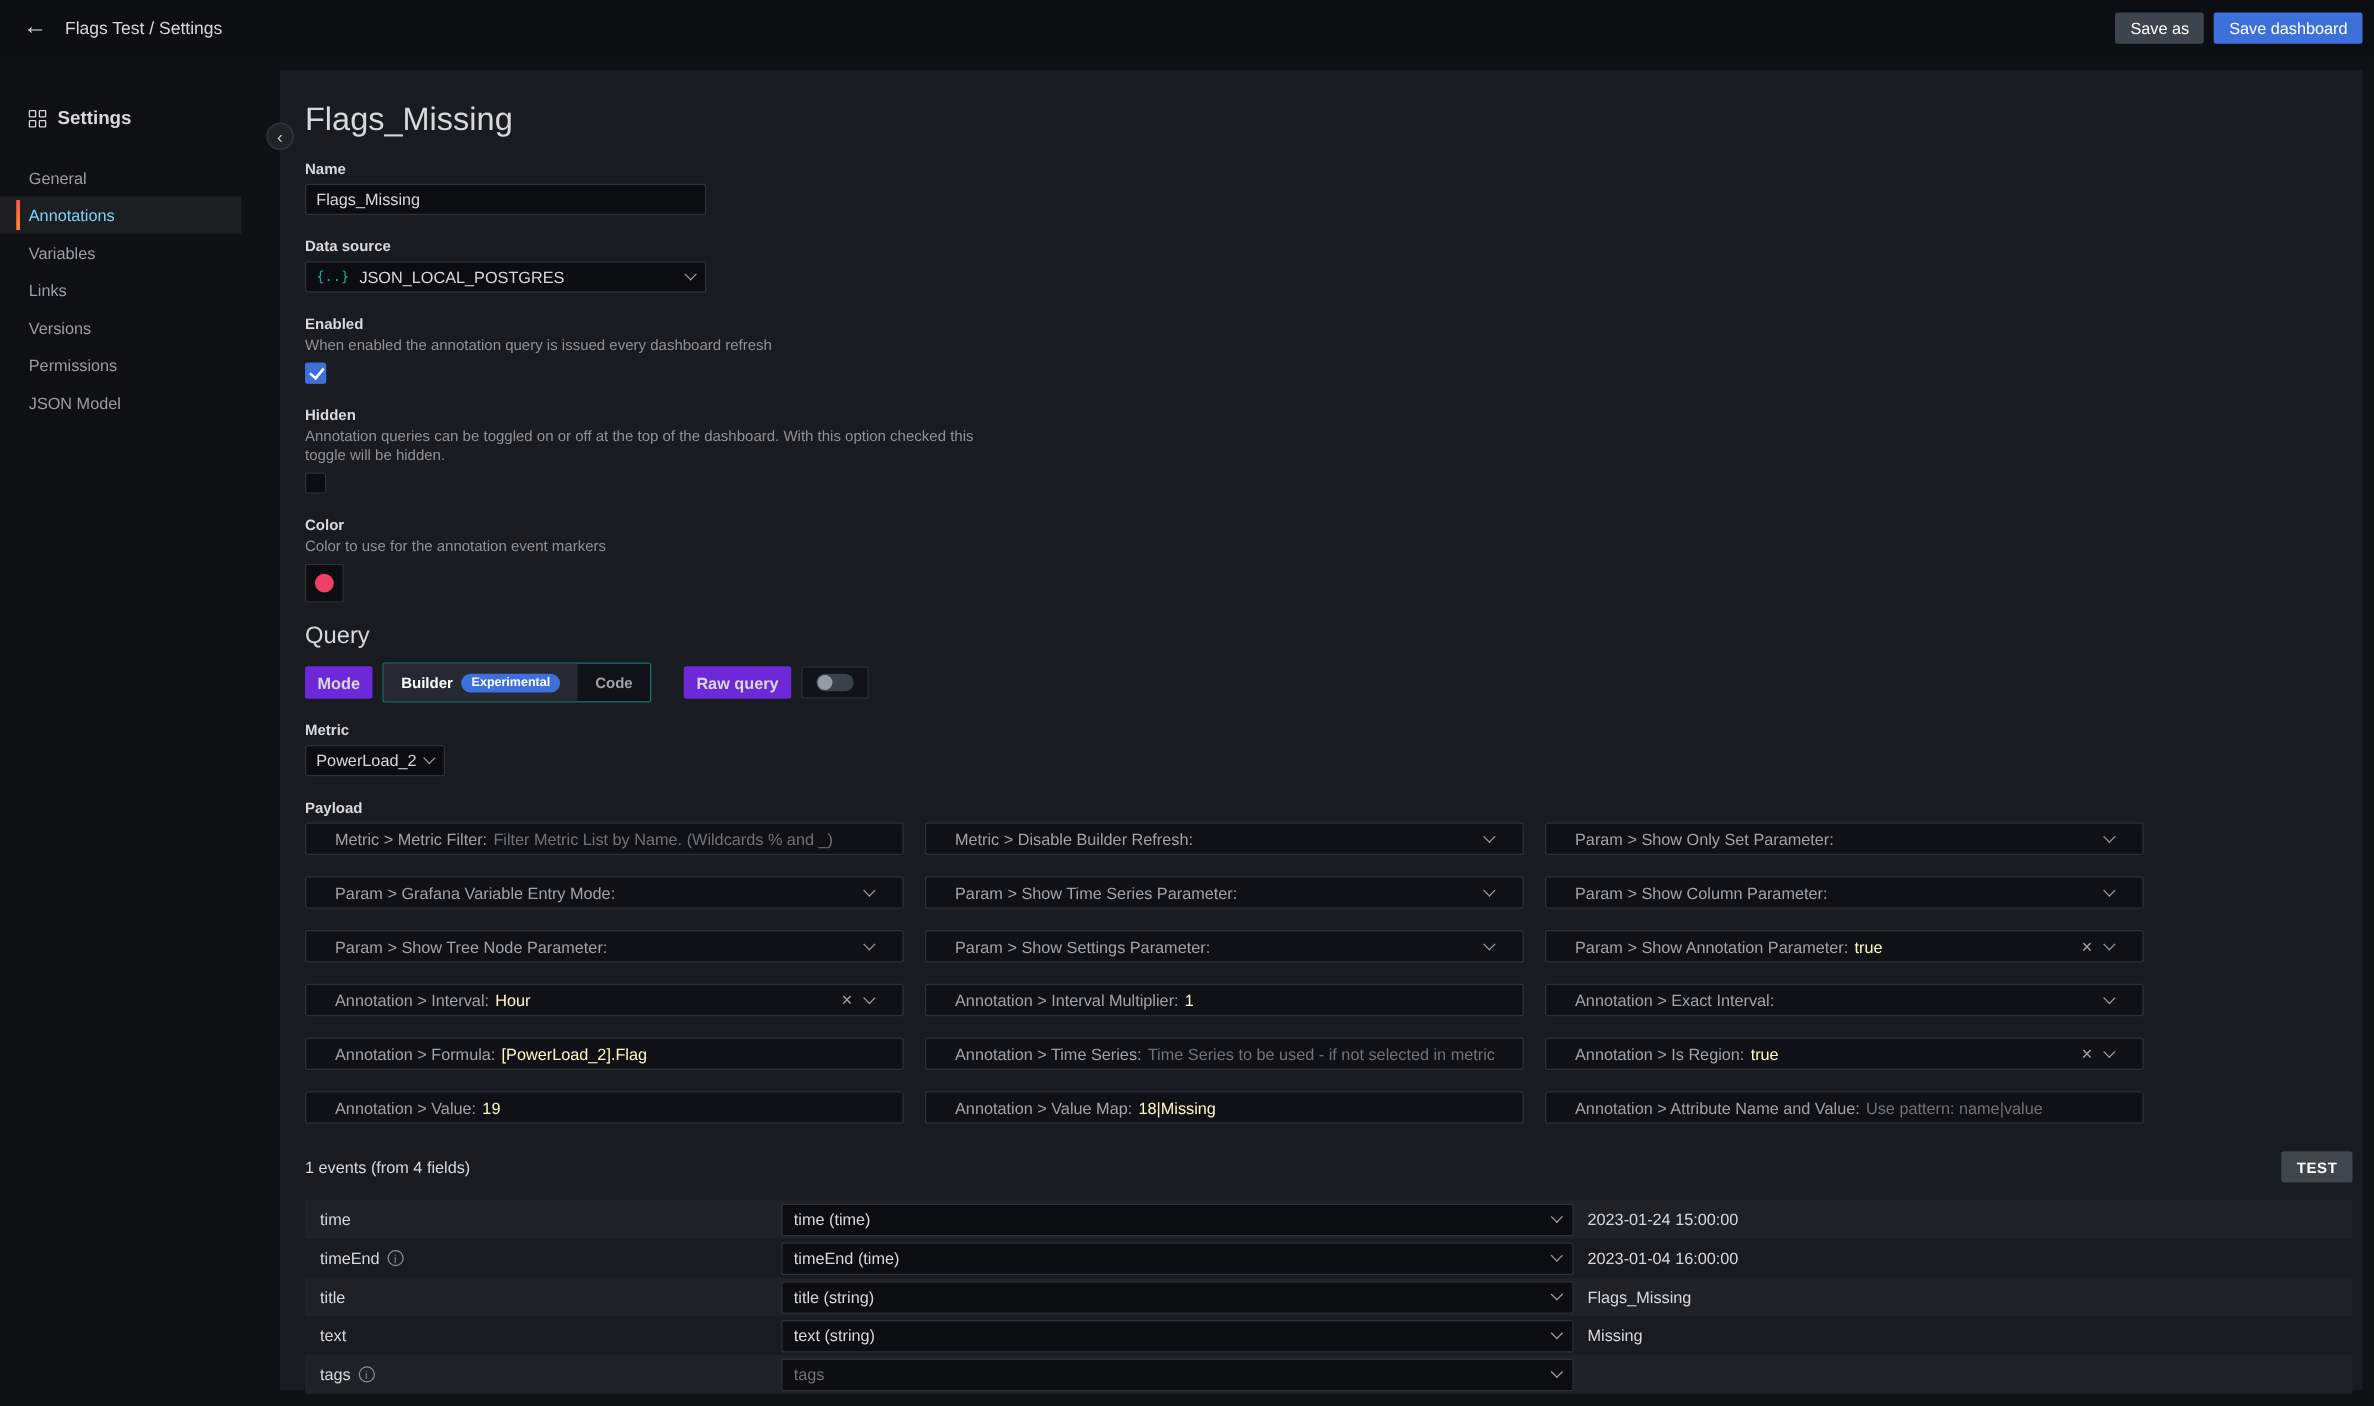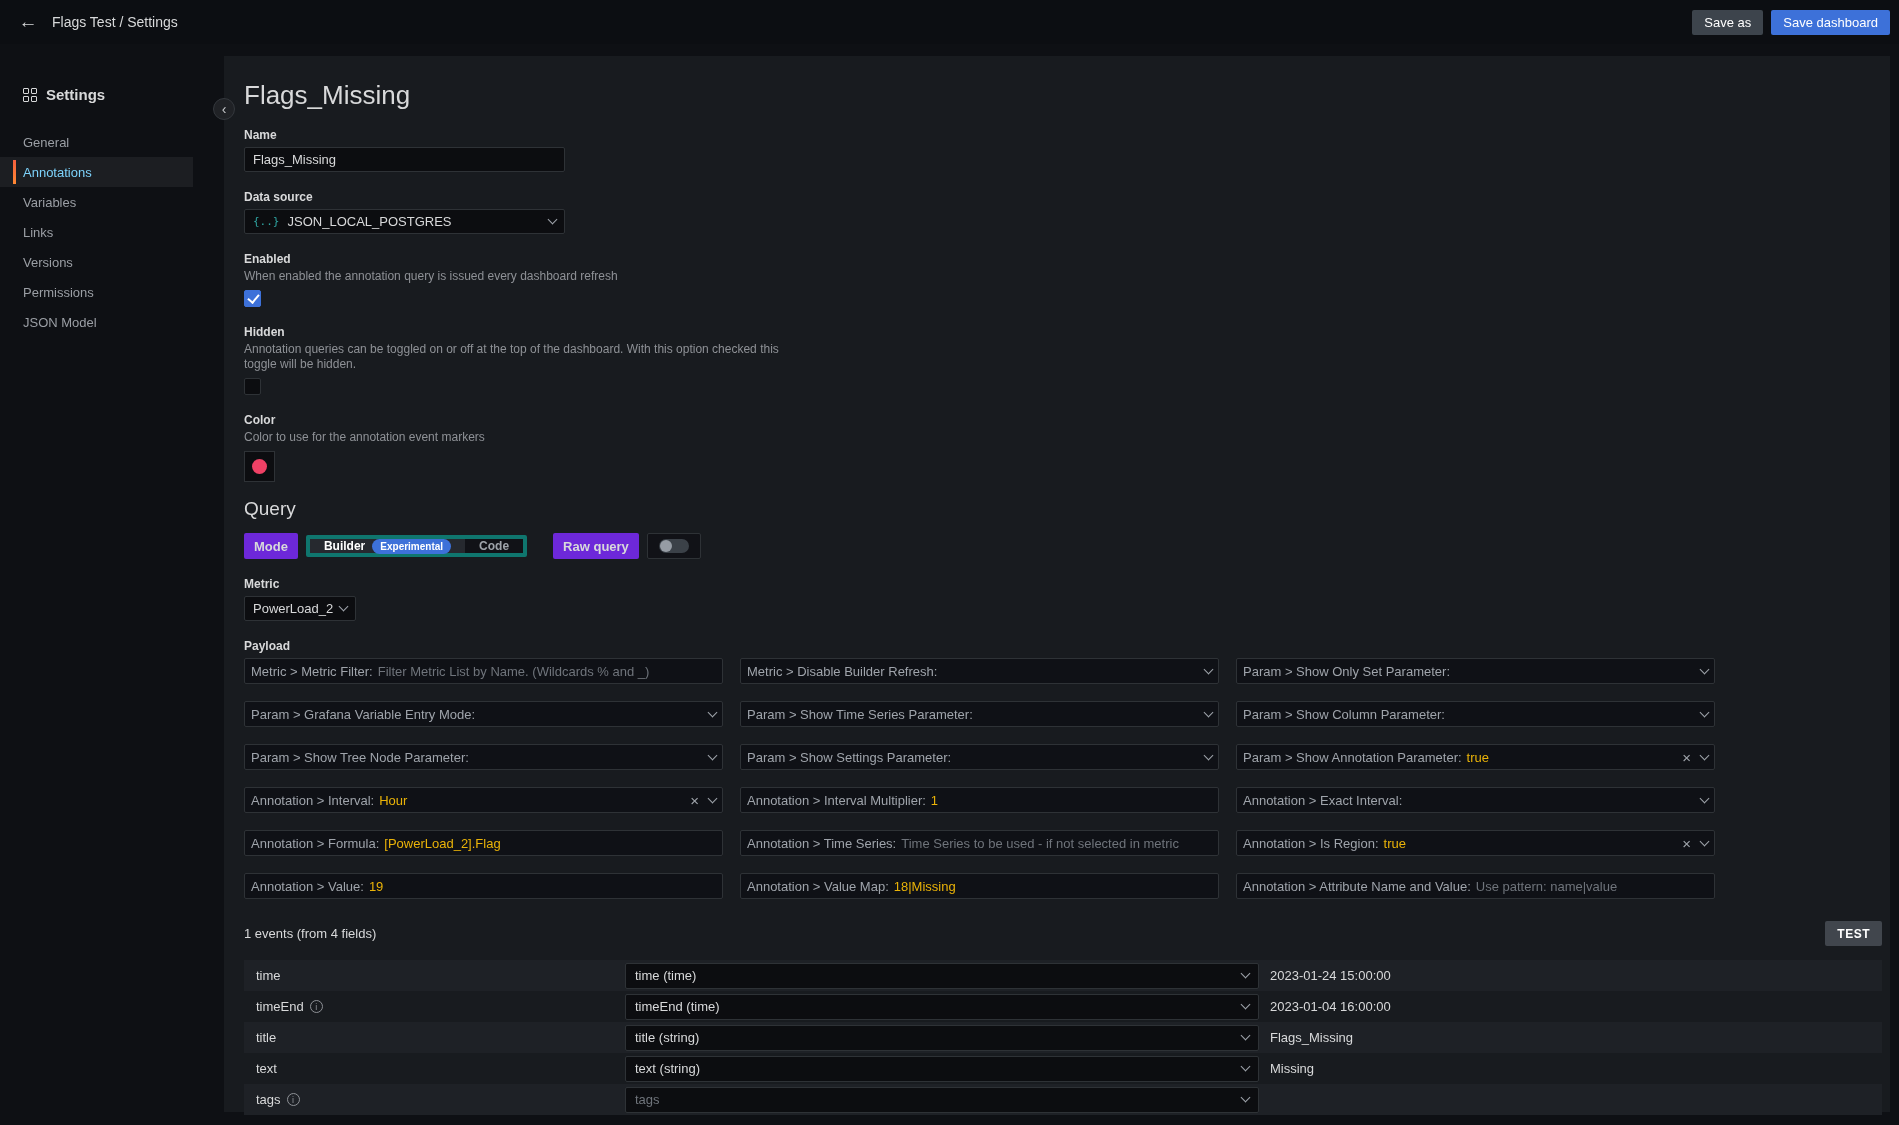--- a/index.html
+++ b/index.html
@@ -63,40 +63,40 @@
   .color-swatch { margin-top:6px; width:31px; height:31px; background:#0c0d10; border:1px solid #2e3236;
                   display:flex; align-items:center; justify-content:center; cursor:pointer; }
   .color-dot { width:15px; height:15px; border-radius:50%; }
 
   h2.query-heading { font-size:19px; font-weight:400; color:#d8d9da; margin-top:16px; }
 
   
   .mode-row { display:flex; align-items:center; margin-top:13px; height:26px; }
   .chip { background:#6d28d9; border-radius:2px; height:26px; display:flex; align-items:center;
           padding:0 10px; font-size:13px; font-weight:600; color:#d8d9da; }
-  .seg-group { display:flex; align-items:stretch; height:22px; border:4px solid #0f766e; border-radius:2px;
+  .seg-group { display:flex; align-items:stretch; height:32px; border:1px solid #0f766e; border-radius:2px;
                margin-left:8px; background:#111217; }
   .seg { display:flex; align-items:center; padding:0 14px; font-size:12px; font-weight:600; color:#9fa4ab; cursor:pointer; gap:7px; }
   .seg.active { background:#26292f; color:#fff; }
   .seg-badge { background:#3d71d9; color:#fff; font-size:10px; font-weight:700; border-radius:9px; padding:2px 8px; }
   .raw-chip { margin-left:26px; }
   .toggle-box { margin-left:8px; width:54px; height:26px; border:1px solid #2e3236; border-radius:2px;
                 background:#111217; display:flex; align-items:center; justify-content:center; cursor:pointer; }
   .toggle-track { width:30px; height:14px; border-radius:7px; background:#3b4148; position:relative; }
   .toggle-knob { position:absolute; left:1px; top:1px; width:12px; height:12px; border-radius:50%; background:#969ca4; }
 
   
   .metric-select { width:112px; }
 
   
   .payload-grid { margin-top:5px; display:grid; grid-template-columns:repeat(3,479px); column-gap:17px; row-gap:17px; }
   .payload-field { height:26px; background:#0f1116; border:1px solid #2e3236; border-radius:2px;
-                   display:flex; align-items:center; padding:0 6px; font-size:13px; overflow:hidden; white-space:nowrap; }
+                   display:flex; align-items:center; padding:0 23px; font-size:13px; overflow:hidden; white-space:nowrap; }
   .payload-field .pf-label { color:#9fa4ab; margin-right:5px; flex:none; }
-  .payload-field .pf-value { color:#eab308; }
+  .payload-field .pf-value { color:#fef9c3; }
   .payload-field .pf-placeholder { color:#6f747b; }
   .payload-field .pf-spacer { flex:1; }
 
   
   .events-row { margin-top:22px; width:1638px; display:flex; align-items:center; justify-content:space-between; }
   .events-text { font-size:13px; color:#d8d9da; }
   .btn-test { background:#41464d; font-size:12px; font-weight:700; letter-spacing:.5px; }
 
   
   .results-table { margin-top:14px; width:1638px; }

